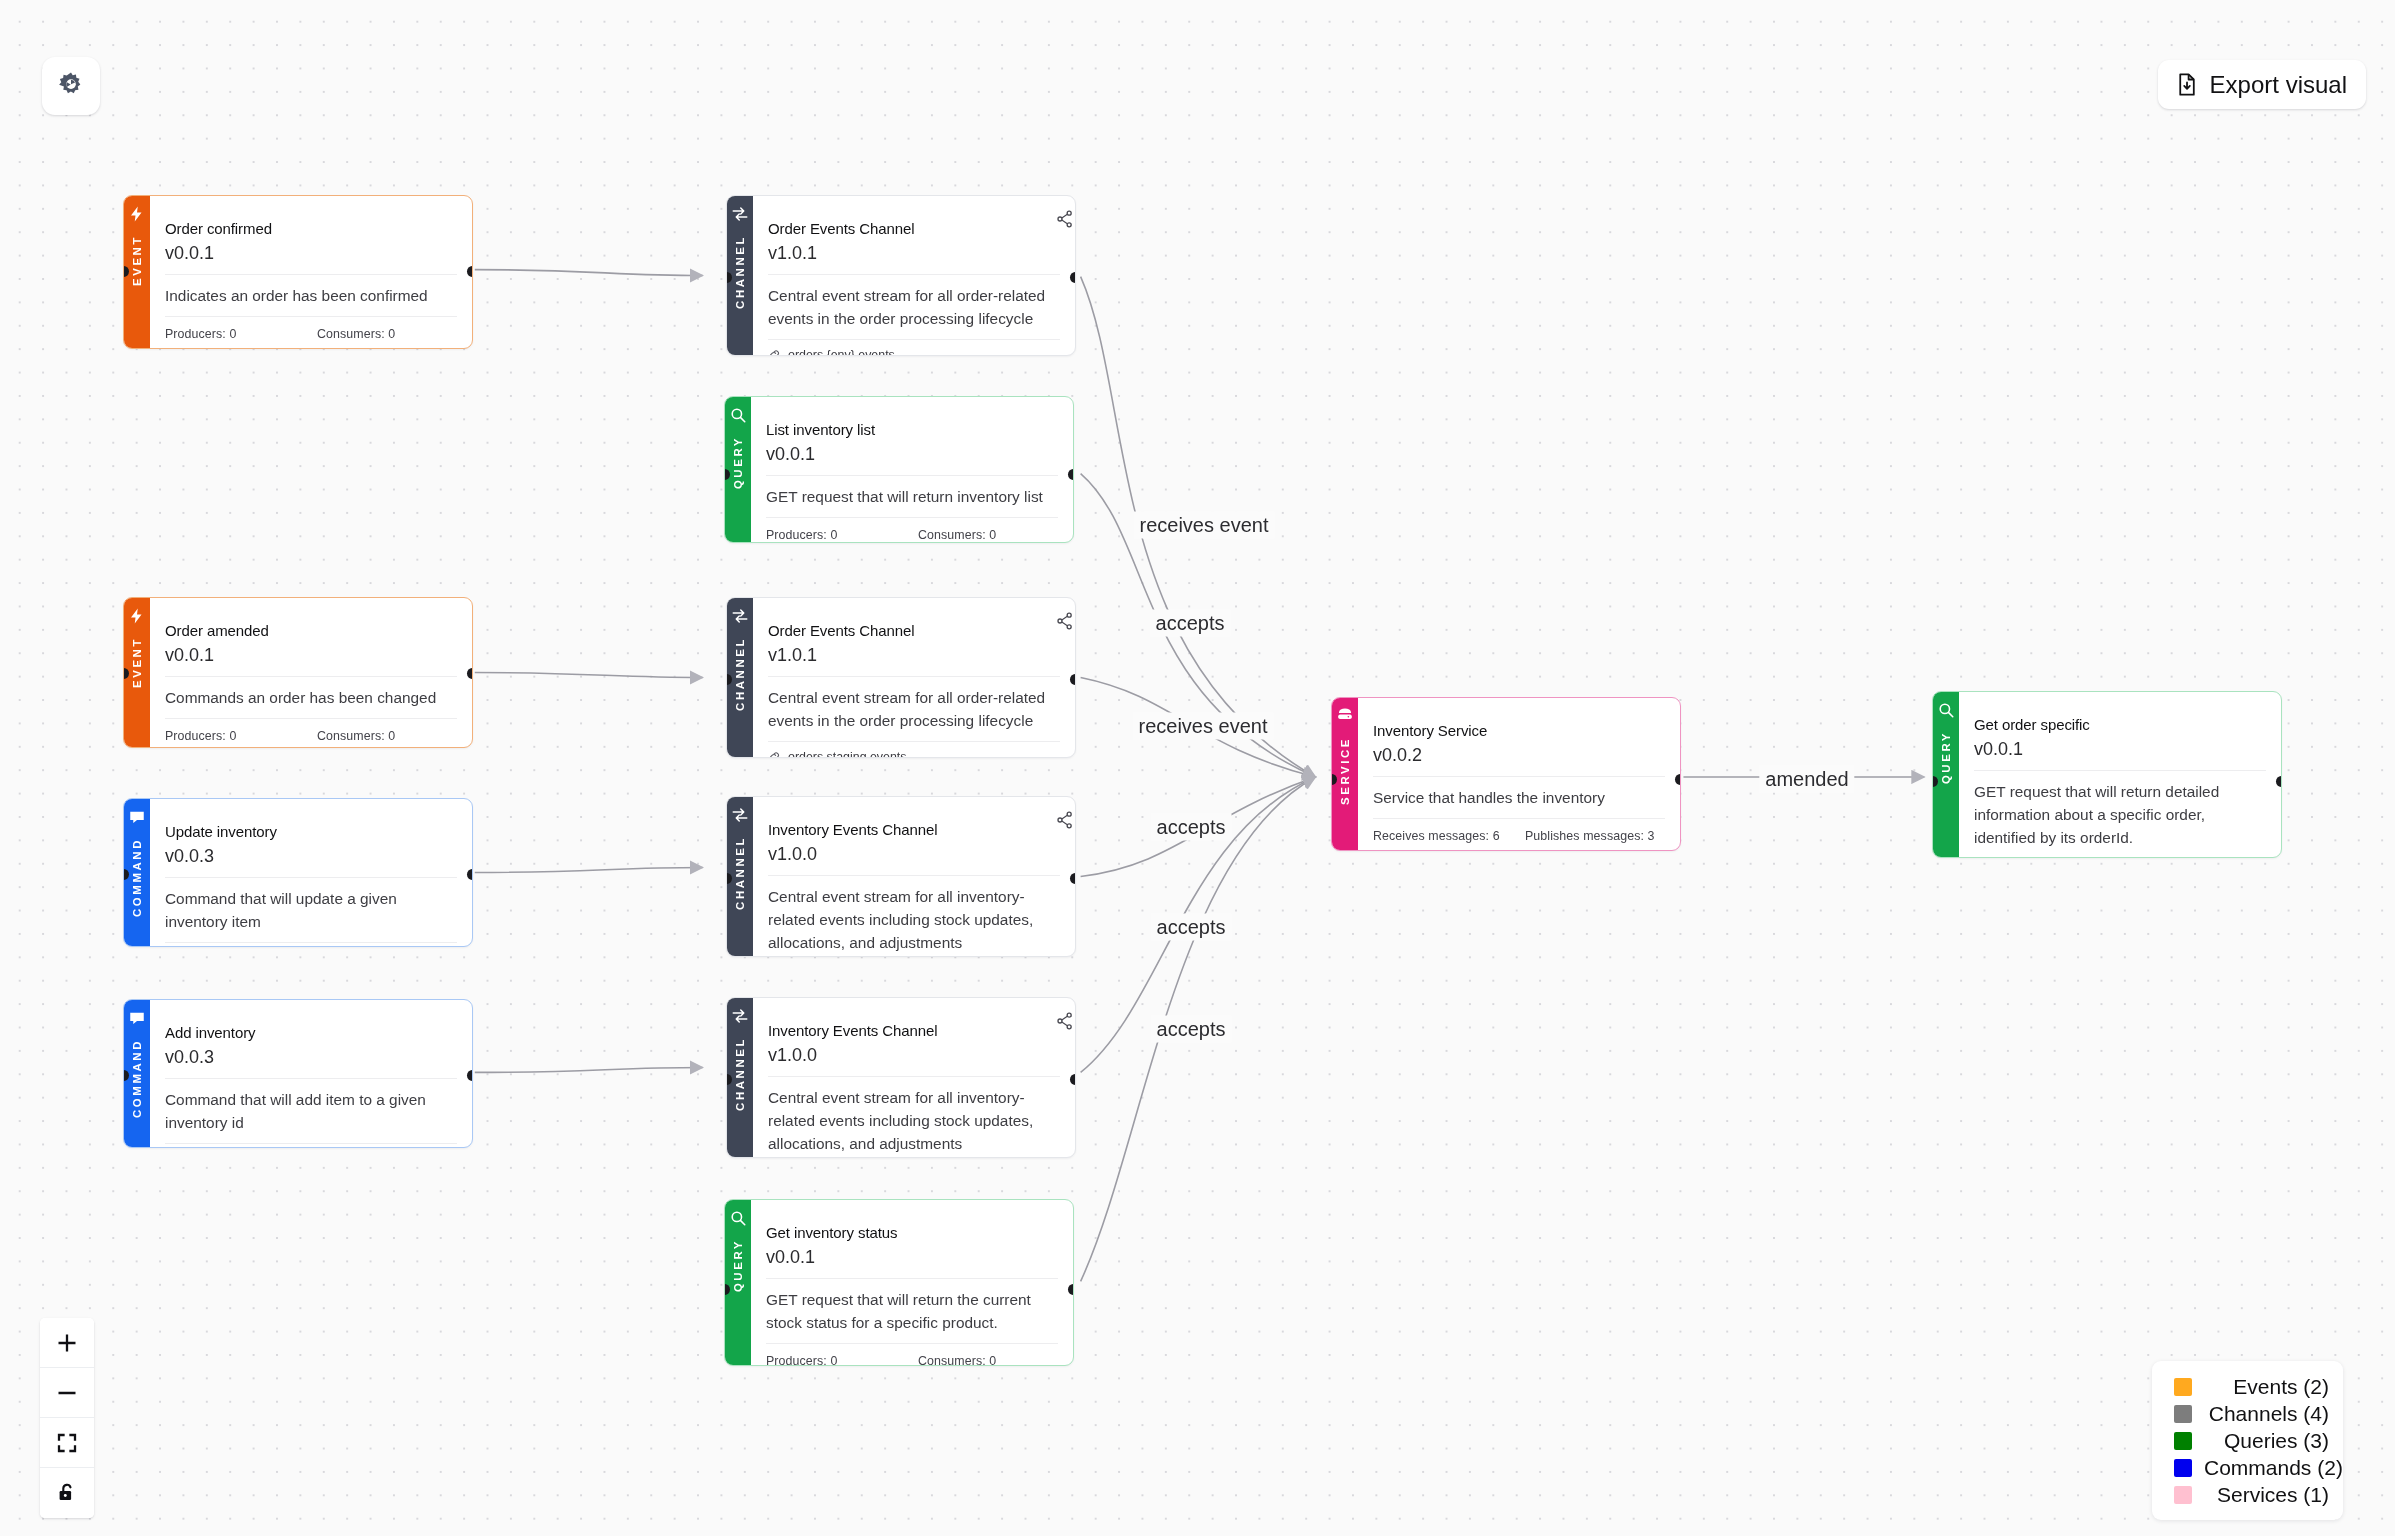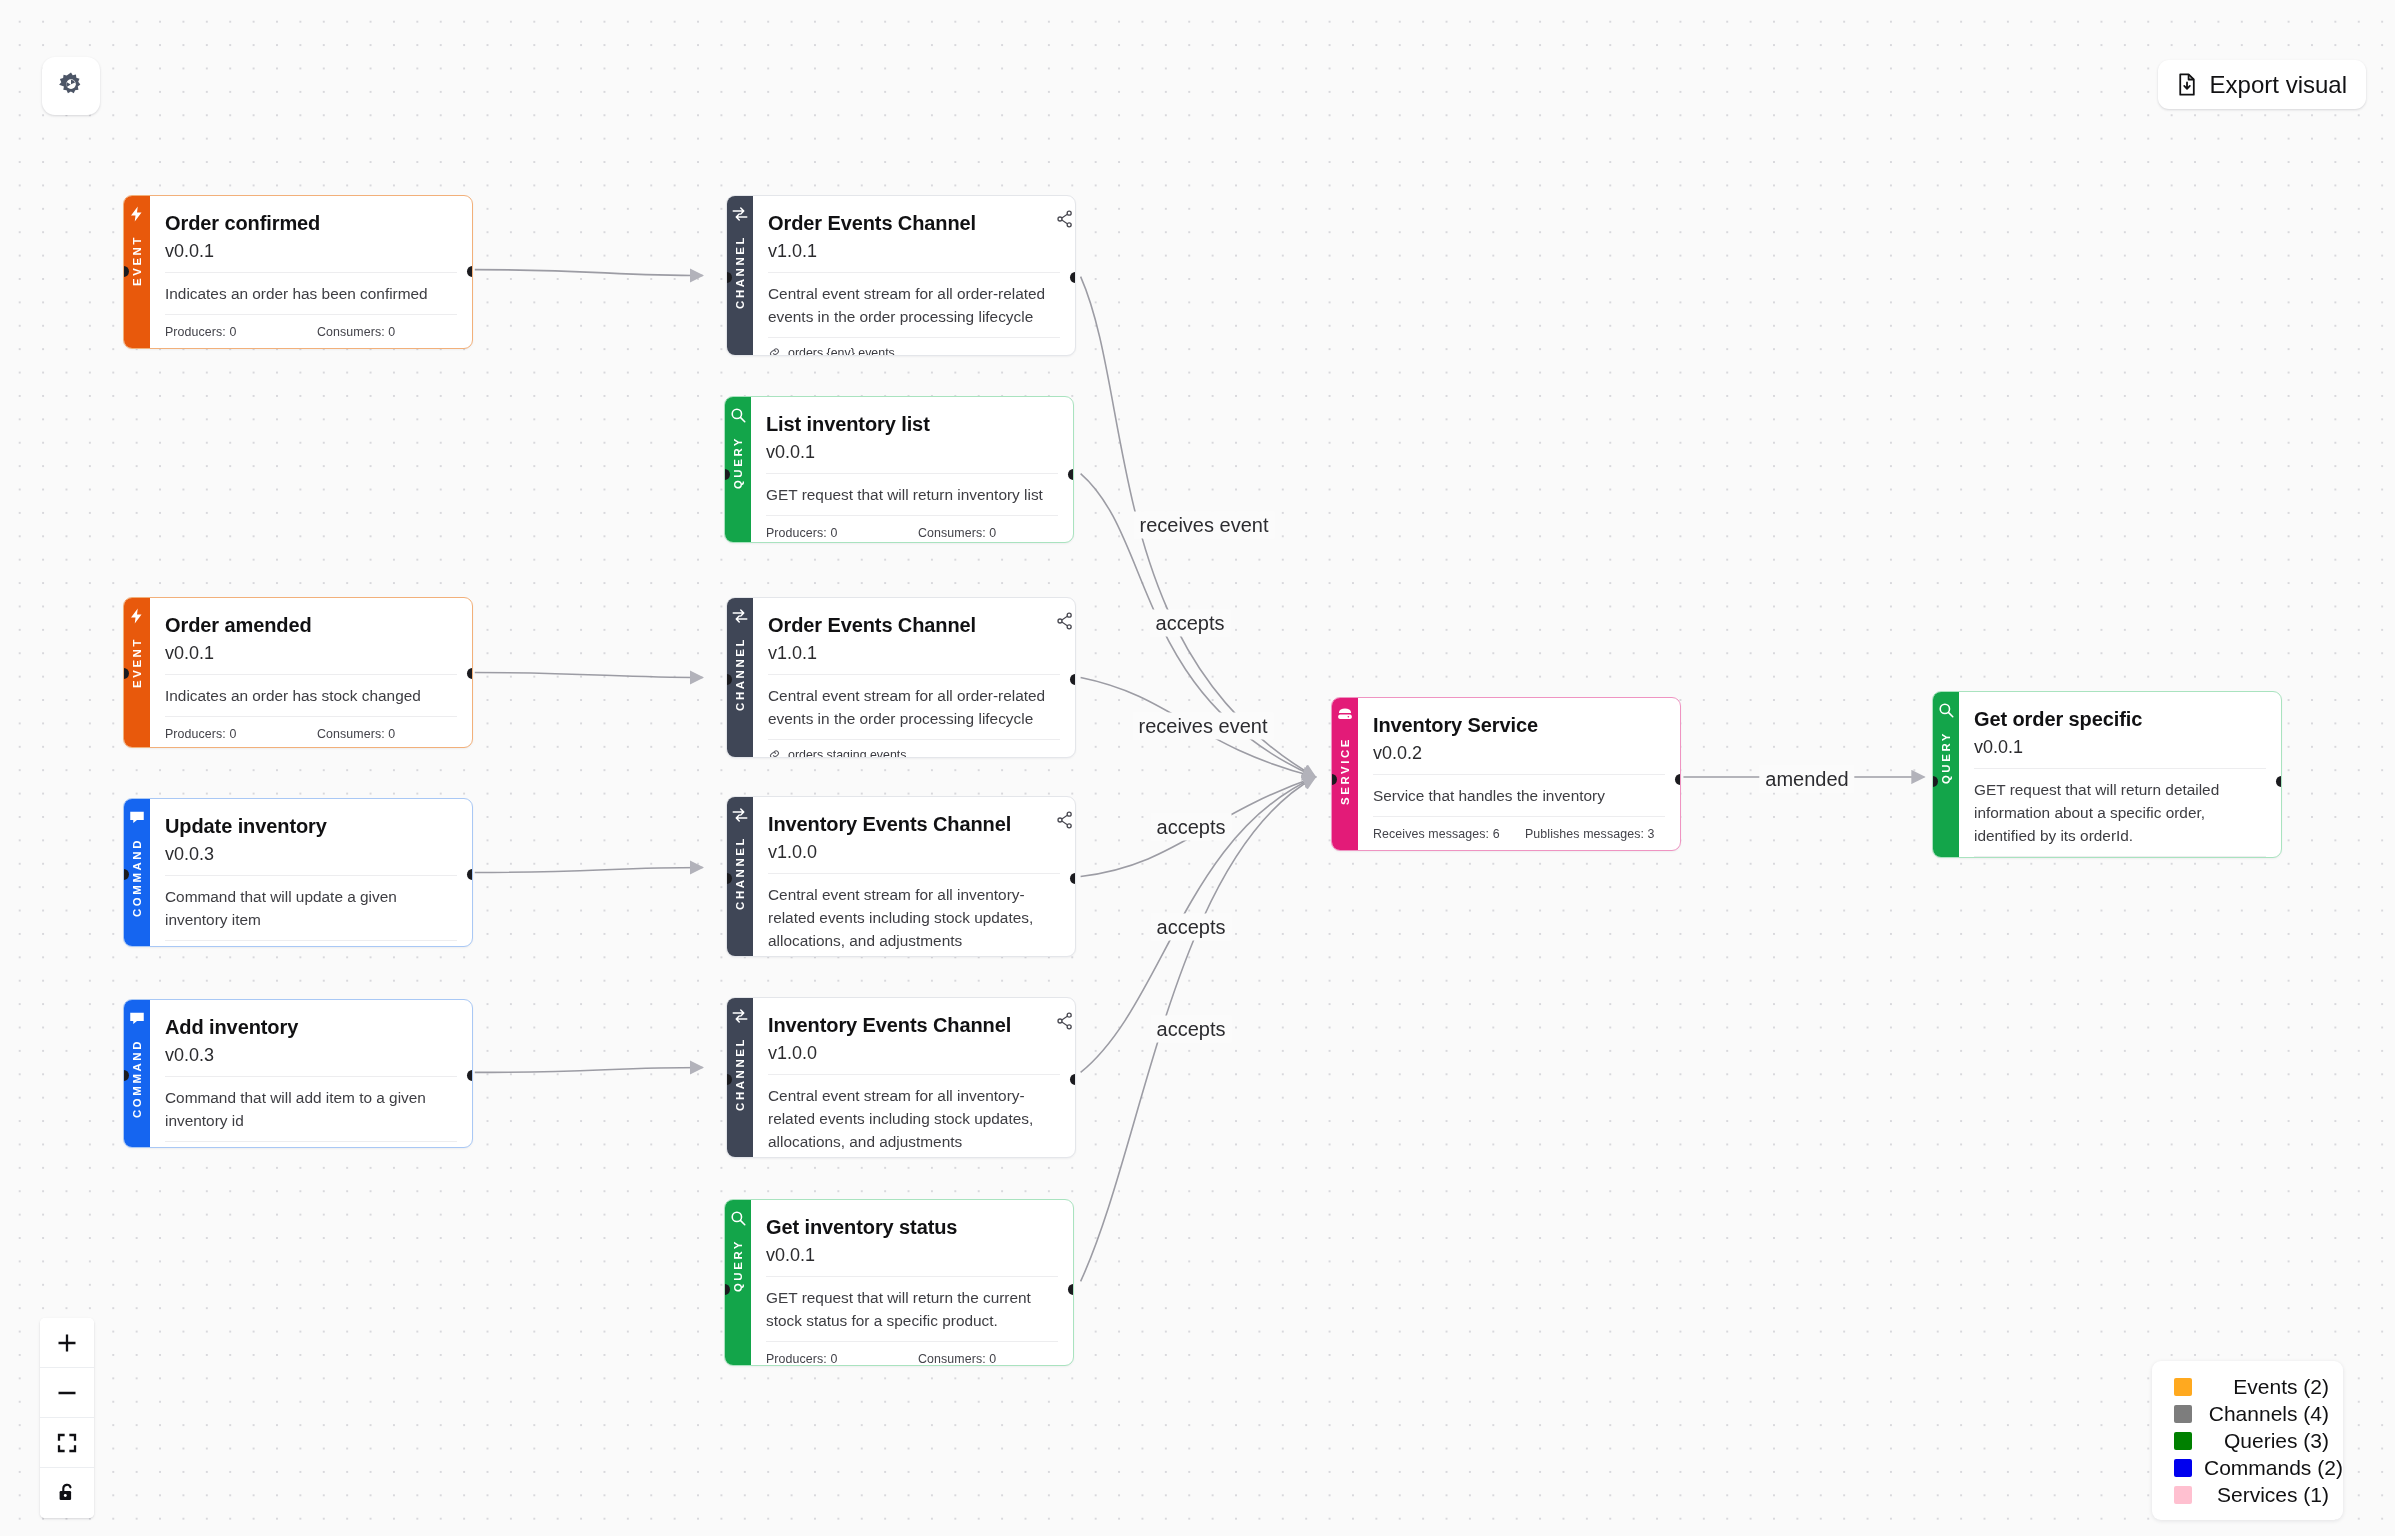--- a/index.html
+++ b/index.html
@@ -103,22 +103,22 @@
     writing-mode: vertical-rl;
     transform: rotate(180deg);
     color: #ffffff;
     font-size: 11.4px;
     font-weight: 700;
     letter-spacing: 2.6px;
     margin-top: 12px;
   }
   .node-body { flex: 1 1 auto; padding: 0 15px 0 15px; min-width: 0; position:relative;}
   .node-title {
-    font-size: 20px; font-weight: 700; color: #111113;
-    margin-top: 16px; line-height: 1.15; letter-spacing: -0.1px;
+    font-size: 15px; font-weight: 400; color: #111113;
+    margin-top: 24px; line-height: 1.15; letter-spacing: -0.1px;
   }
   .node-version {
     font-size: 18px; color: #2b2b2e; margin-top: 6px; line-height: 1.2;
   }
   .sep { height: 1px; background: #ededef; margin-top: 9px; }
   .node-desc {
     font-size: 15.4px; color: #3d3d42; line-height: 1.5;
     margin-top: 9px; margin-bottom: 9px;
   }
   .node-meta {
@@ -283,21 +283,21 @@
     <div class="node-rail">
       <svg class="rail-icon" viewBox="0 0 24 24">
           <path d="M13 2 L4 14 h6 l-1 8 9-12 h-6 z" fill="#ffffff"></path>
         </svg>
       <div class="rail-text">EVENT</div>
     </div>
     <div class="node-body">
       <div class="node-title">Order amended</div>
       <div class="node-version">v0.0.1</div>
       <div class="sep"></div>
-      <div class="node-desc">Indicates an order has stock changed</div>
+      <div class="node-desc">Commands an order has been changed</div>
       <div class="sep"></div>
       <div class="node-meta">
         <div class="m1">Producers: 0</div>
         <div class="m2">Consumers: 0</div>
       </div>
       <div class="node-meta-single">Owners: 2</div>
     </div>
     <div class="handle" style="left:-6px; top:70px;"></div>
     <div class="handle" style="right:-6px; top:70px;"></div>
   </div>

